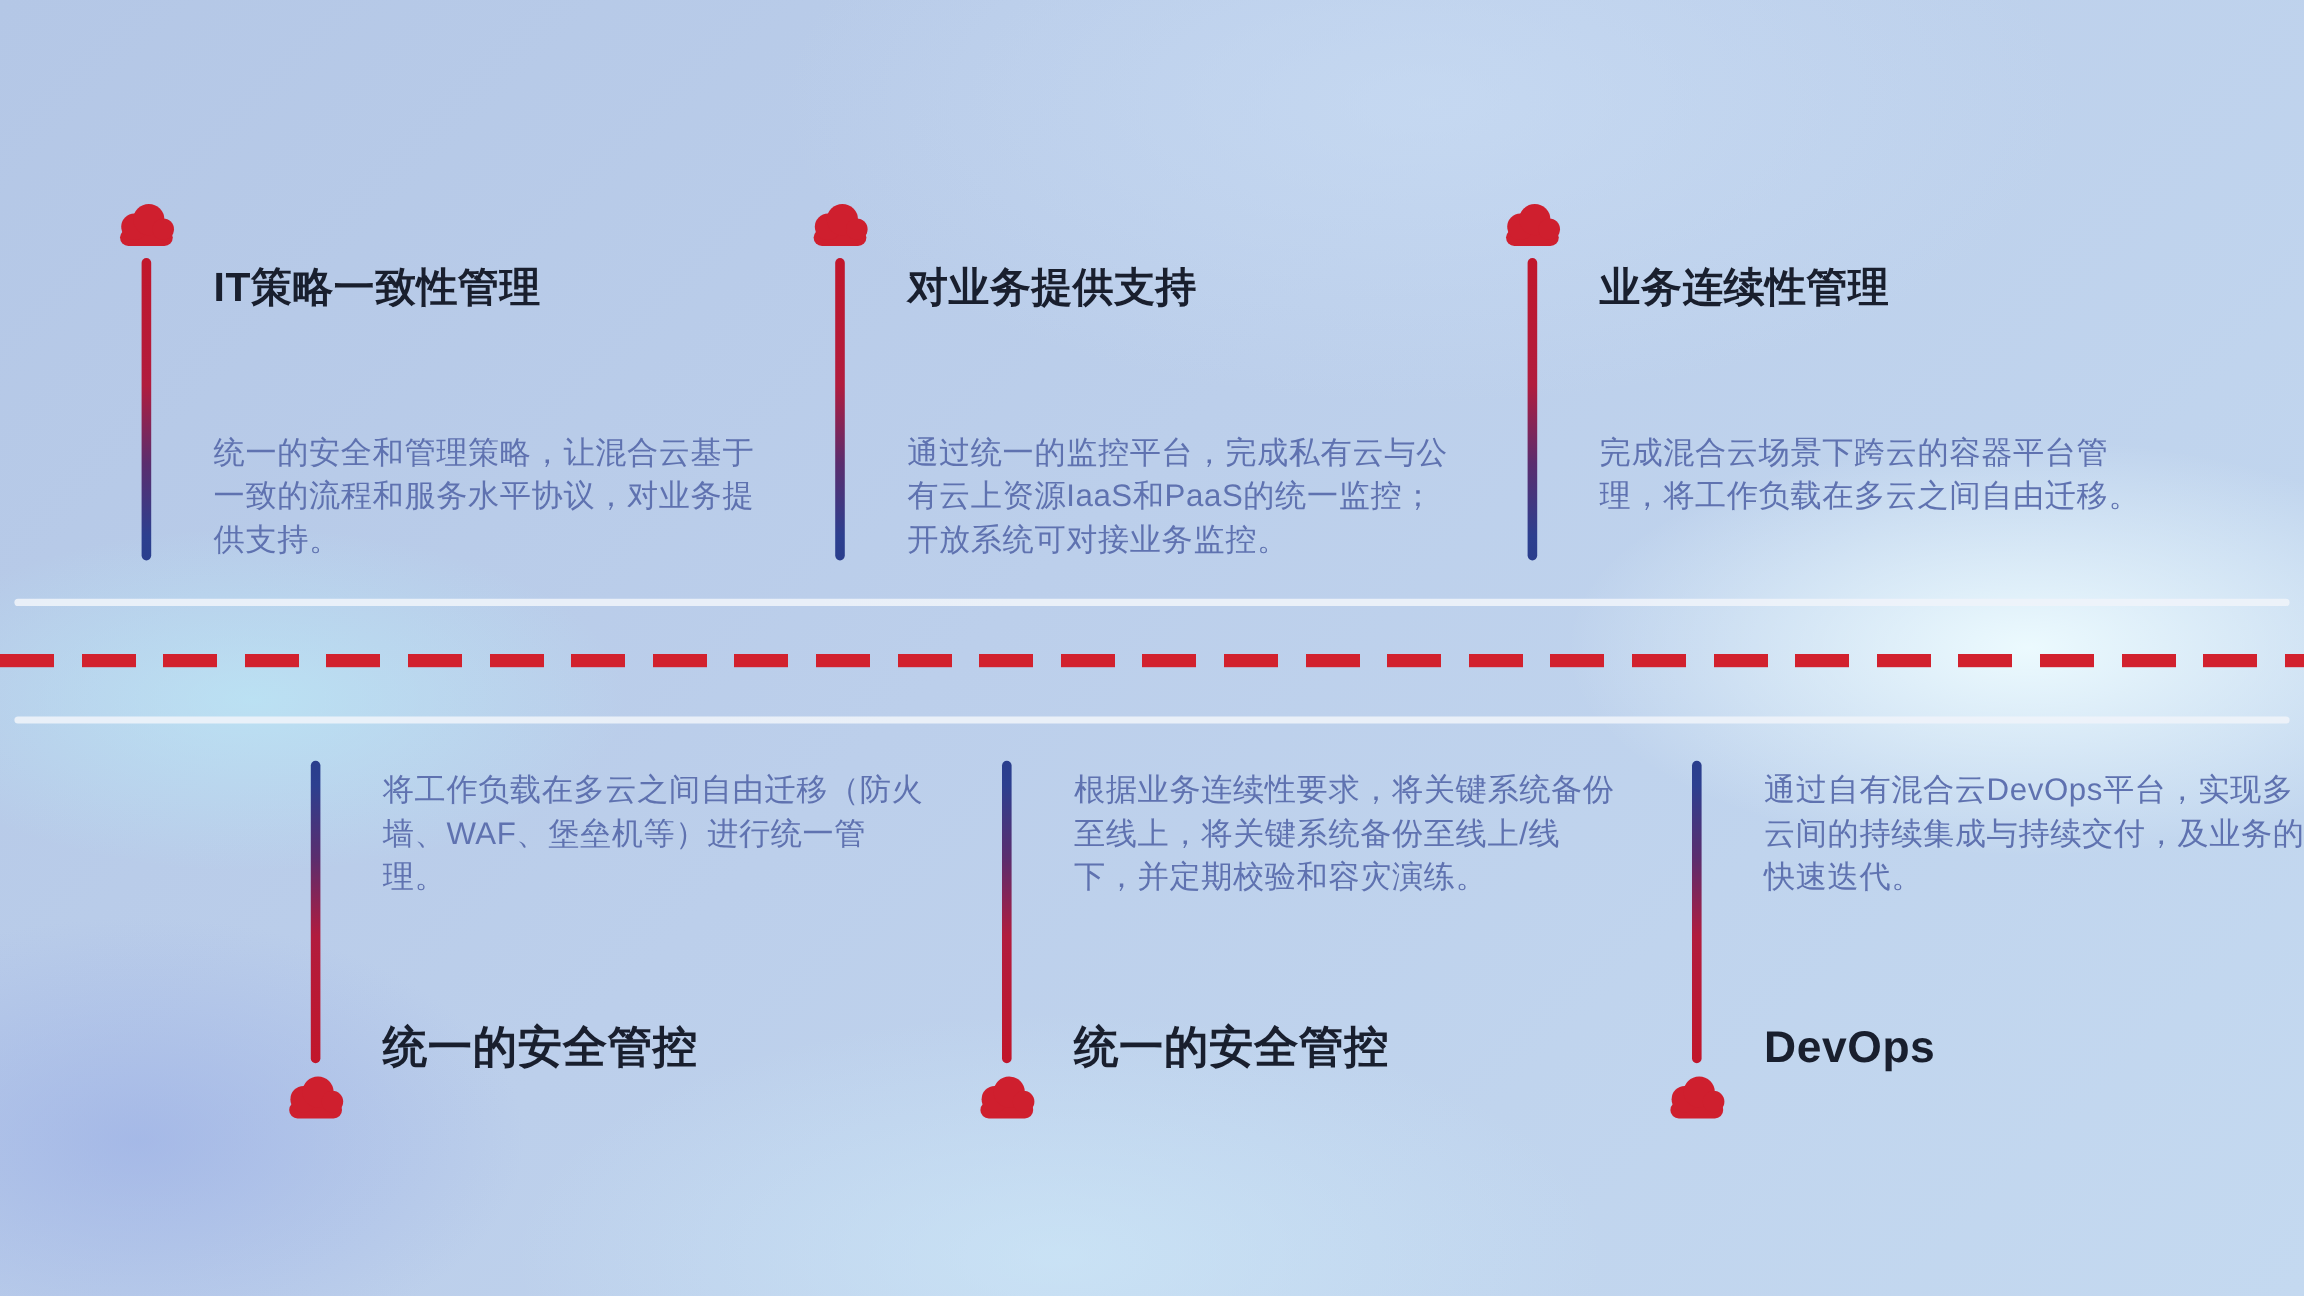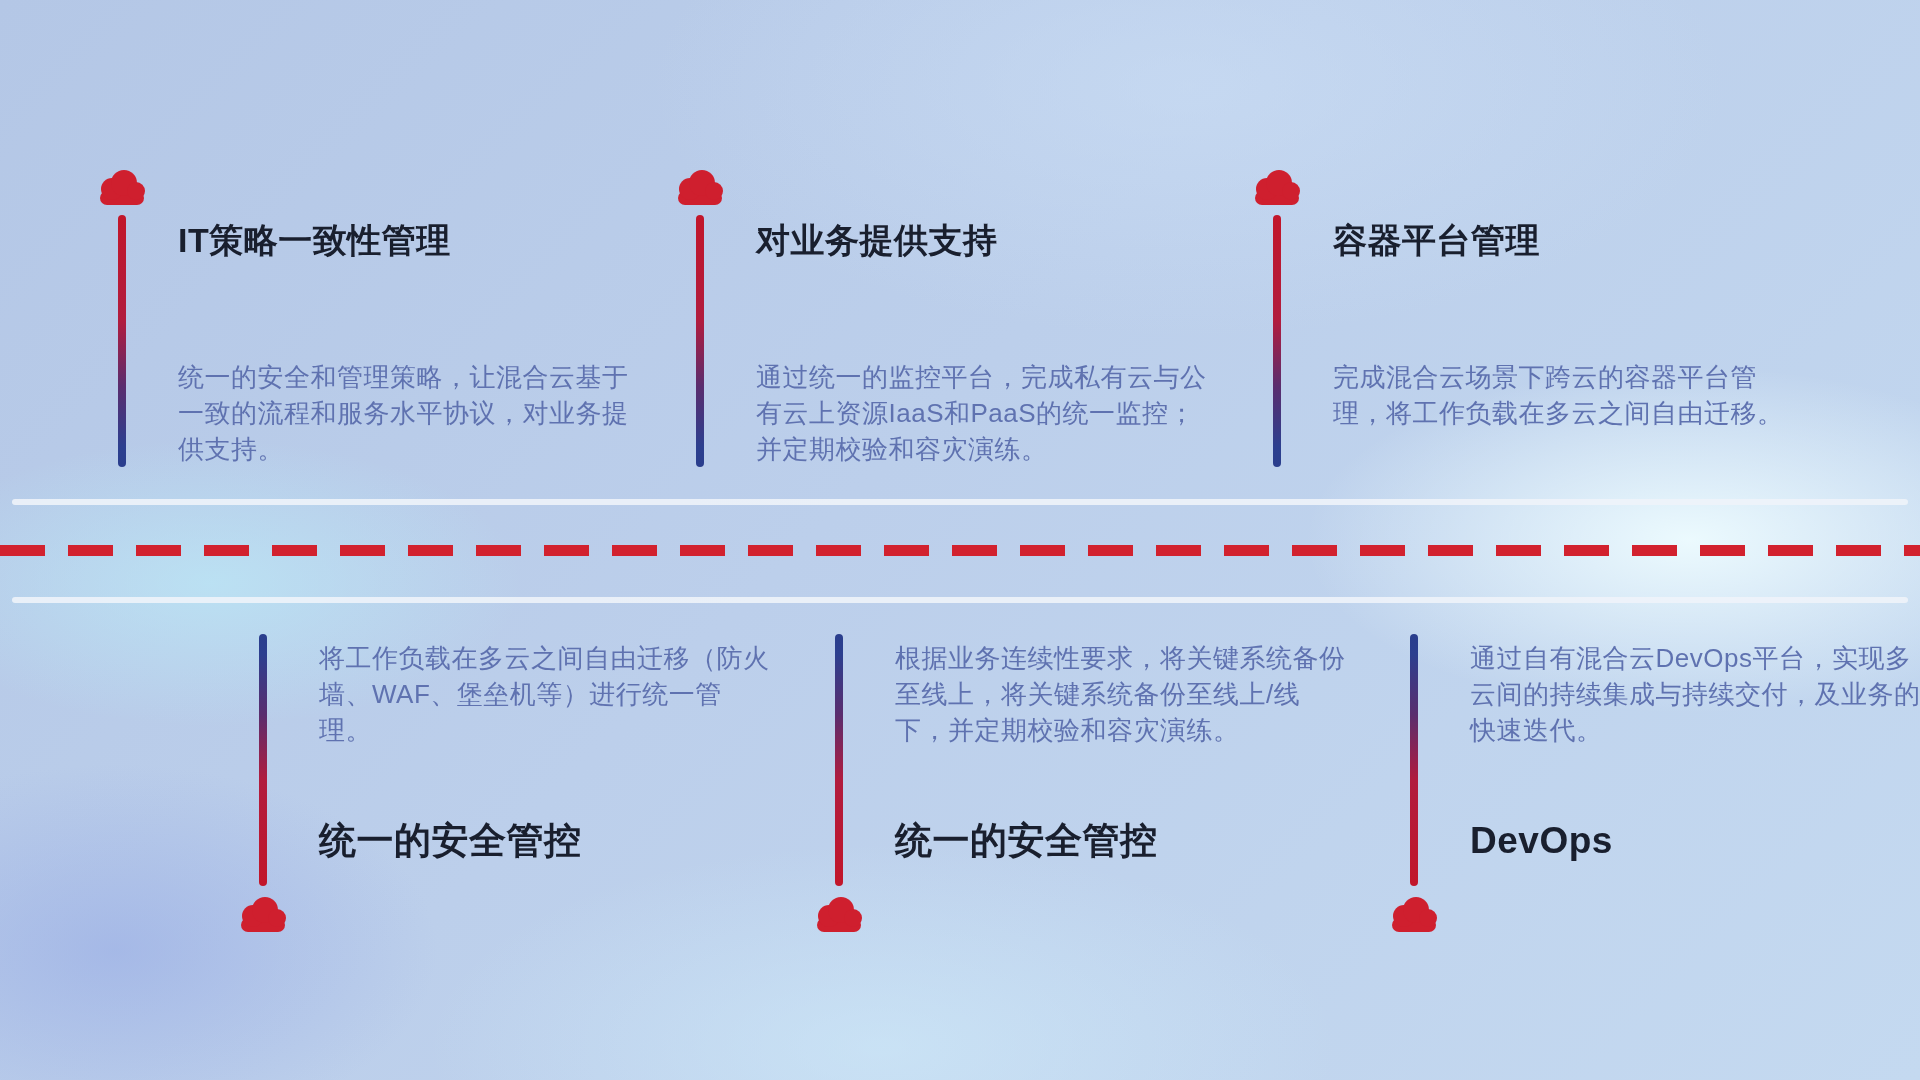--- a/index.html
+++ b/index.html
@@ -36,21 +36,21 @@
   .col-bottom .vline{top:0;height:252px;
     background:linear-gradient(0deg,#c2162a 0%,#b11c3e 42%,#5a2d6e 68%,var(--line-blue) 92%,#2a3e8d 100%);}
   .col-bottom .cloud{top:262px;}
 
   .content{position:absolute;left:56px;width:462px;}
   .item-title{
     font-size:34px;font-weight:700;color:var(--title-color);
     letter-spacing:0.5px;line-height:1.25;
   }
   .col-top .item-title{position:absolute;top:50px;}
-  .col-bottom .item-title{position:absolute;top:184px;font-size:37px;}
+  .col-bottom .item-title{position:absolute;top:216px;font-size:37px;}
   .item-desc{
     font-size:26px;line-height:36px;color:var(--body-color);
     letter-spacing:0.5px;
   }
   .col-top .item-desc{position:absolute;top:190px;width:462px;}
   .col-bottom .item-desc{position:absolute;top:6px;width:452px;}
 
   .divider-solid{
     position:absolute;left:12px;width:1896px;height:6px;border-radius:3px;
     background:var(--divider-light);opacity:0.9;
@@ -92,38 +92,38 @@
           <rect x="7" y="22" width="44" height="14" rx="7"></rect>
           <circle cx="19" cy="20" r="11"></circle>
           <circle cx="31" cy="14" r="13"></circle>
           <circle cx="43" cy="22" r="9"></circle>
         </g>
       </svg>
     </span>
     <span class="vline"></span>
     <div class="content">
       <h2 class="item-title">对业务提供支持</h2>
-      <p class="item-desc">通过统一的监控平台，完成私有云与公有云上资源IaaS和PaaS的统一监控；并定期校验和容灾演练。</p>
+      <p class="item-desc">通过统一的监控平台，完成私有云与公有云上资源IaaS和PaaS的统一监控；开放系统可对接业务监控。</p>
     </div>
   </div>
 
   <div class="col col-top" style="left:1277px;top:169px;">
     <span class="cloud">
       <svg width="58" height="38" viewBox="0 0 58 38">
         <g fill="#cf1f2e">
           <rect x="7" y="22" width="44" height="14" rx="7"></rect>
           <circle cx="19" cy="20" r="11"></circle>
           <circle cx="31" cy="14" r="13"></circle>
           <circle cx="43" cy="22" r="9"></circle>
         </g>
       </svg>
     </span>
     <span class="vline"></span>
     <div class="content">
-      <h2 class="item-title">容器平台管理</h2>
+      <h2 class="item-title">业务连续性管理</h2>
       <p class="item-desc">完成混合云场景下跨云的容器平台管理，将工作负载在多云之间自由迁移。</p>
     </div>
   </div>
 
   <div class="divider-solid top"></div>
   <div class="divider-dashed"></div>
   <div class="divider-solid bottom"></div>
 
   <div class="col col-bottom" style="left:263px;top:634px;">
     <span class="vline"></span>

